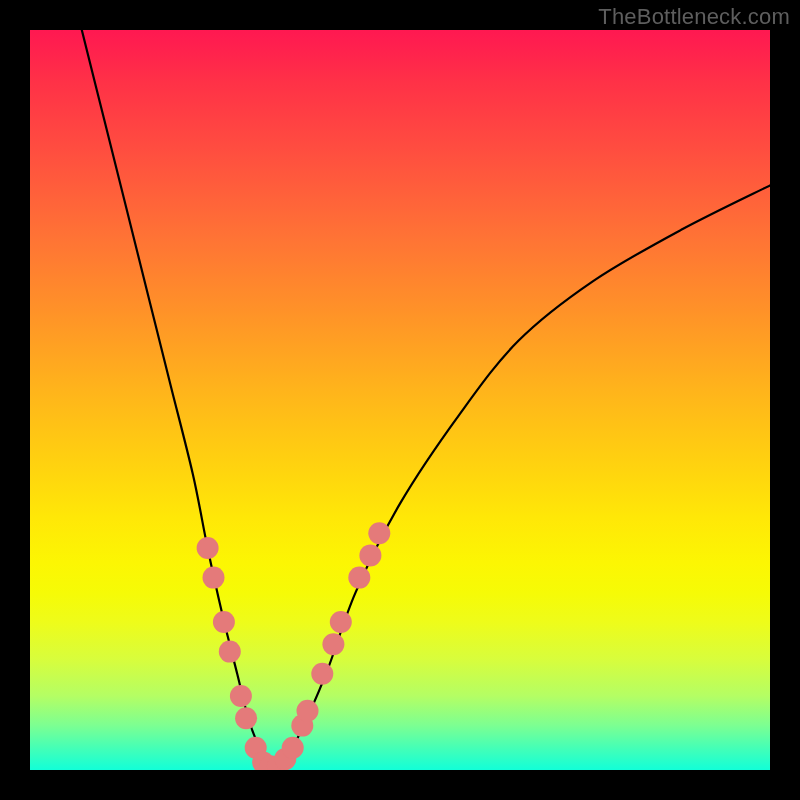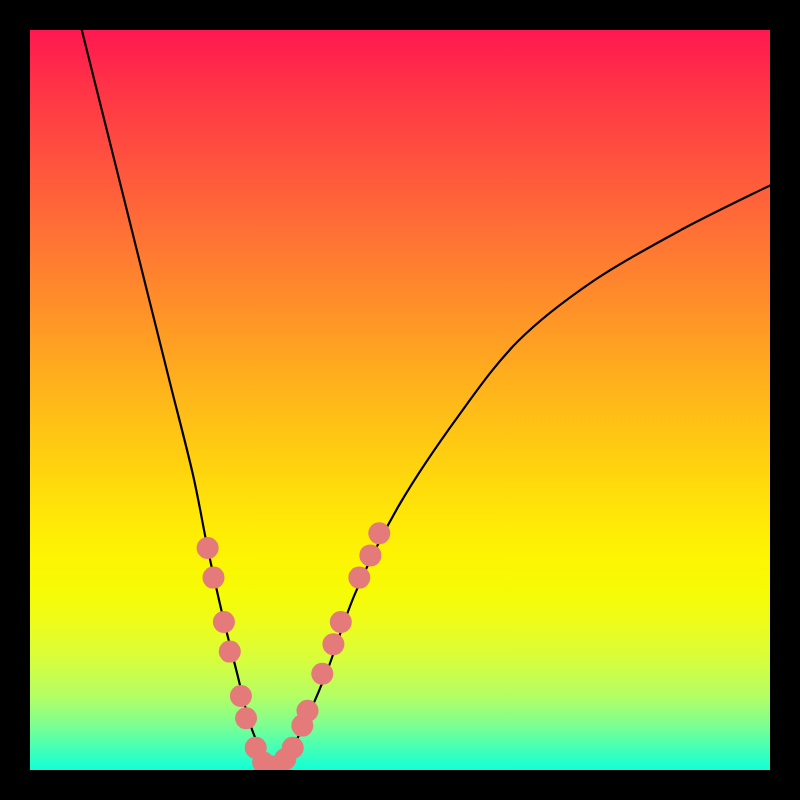--- a/index.html
+++ b/index.html
@@ -69,20 +69,21 @@
   }
   .dot {
     fill: #e47a7a;
     stroke: none;
   }
 </style>
 </head>
 <body>
 
 <div class="outer">
+  <div class="watermark">TheBottleneck.com</div>
   <div class="plot"></div>
   <svg class="overlay" viewBox="0 0 740 740" preserveAspectRatio="none">
     <path id="curve-path" class="curve" d="M 51.8 0.0 C 55.5 14.8 66.6 59.2 74.0 88.8 C 81.4 118.4 88.8 148.0 96.2 177.6 C 103.6 207.2 111.0 236.8 118.4 266.4 C 125.8 296.0 133.2 325.6 140.6 355.2 C 148.0 384.8 156.6 416.9 162.8 444.0 C 169.0 471.1 172.7 494.6 177.6 518.0 C 182.5 541.4 187.5 563.6 192.4 584.6 C 197.3 605.6 202.9 626.5 207.2 643.8 C 211.5 661.1 214.6 675.9 218.3 688.2 C 222.0 700.5 225.7 709.8 229.4 717.8 C 233.1 725.8 236.8 733.8 240.5 736.3 C 244.2 738.8 247.3 736.9 251.6 732.6 C 255.9 728.3 259.0 725.2 266.4 710.4 C 273.8 695.6 286.1 668.5 296.0 643.8 C 305.9 619.1 313.3 590.8 325.6 562.4 C 337.9 534.0 352.7 503.2 370.0 473.6 C 387.3 444.0 409.5 411.9 429.2 384.8 C 448.9 357.7 466.2 333.0 488.4 310.8 C 510.6 288.6 535.3 270.1 562.4 251.6 C 589.5 233.1 621.6 215.8 651.2 199.8 C 680.8 183.8 725.2 162.8 740.0 155.4 "></path>
     <g id="dots">
         <circle cx="177.6" cy="518.0" r="11" class="dot"></circle>
         <circle cx="183.5" cy="547.6" r="11" class="dot"></circle>
         <circle cx="193.9" cy="592.0" r="11" class="dot"></circle>
         <circle cx="199.8" cy="621.6" r="11" class="dot"></circle>
         <circle cx="210.9" cy="666.0" r="11" class="dot"></circle>
         <circle cx="216.1" cy="688.2" r="11" class="dot"></circle>

